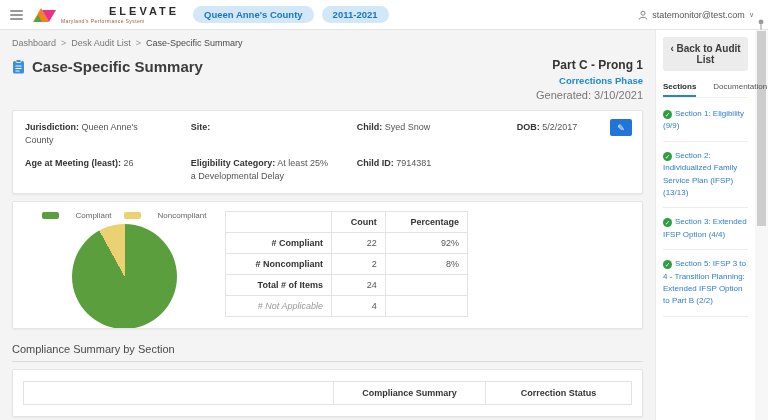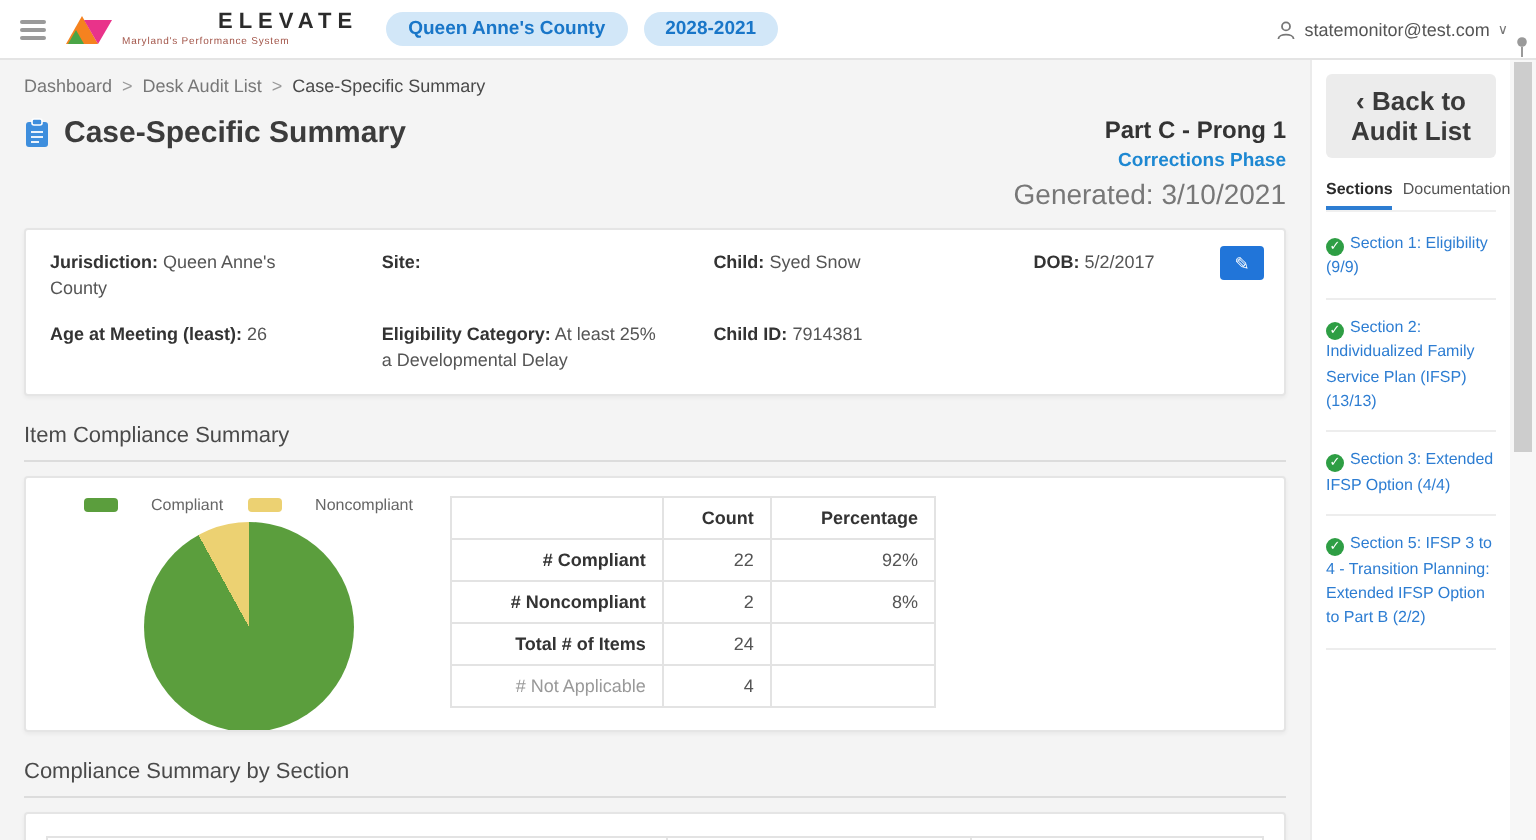--- a/index.html
+++ b/index.html
@@ -18,22 +18,22 @@
   .badge { background:#d2e7f8; color:#1976c8; font-weight:bold; font-size:9.5px;
     padding:3px 11px; border-radius:10px; white-space:nowrap; }
   .user-menu { margin-left:auto; display:flex; align-items:center; gap:4px; font-size:9px;
     color:#555; cursor:pointer; padding-right:4px; }
   .user-menu .chev { font-size:7px; color:#777; }
 
   
   .sidebar { position:absolute; top:30px; right:13px; bottom:0; width:100px; background:#fff;
     border-left:1px solid #ebebeb; padding:7px 7px; z-index:5; }
   .back-btn { width:100%; background:#ececec; border:none; border-radius:3px; padding:6px 2px;
-    font-size:13px; font-weight:bold; color:#3a3a3a; cursor:pointer; font-family:inherit; }
-  .side-tabs { display:flex; gap:5px; margin:11px 0 2px; font-size:8px; border-bottom:1px solid #f0f0f0; }
+    font-size:10px; font-weight:bold; color:#3a3a3a; cursor:pointer; font-family:inherit; }
+  .side-tabs { display:flex; gap:17px; margin:11px 0 2px; font-size:8px; border-bottom:1px solid #f0f0f0; }
   .side-tab { padding-bottom:4px; color:#555; cursor:pointer; }
   .side-tab.active { color:#2b2b2b; font-weight:bold; border-bottom:2px solid #2d7dd2; }
   .section-item { padding:8px 0; border-bottom:1px solid #ededed; font-size:8px;
     color:#2d7dd2; line-height:1.55; cursor:pointer; }
   .check-ic { display:inline-block; width:9px; height:9px; border-radius:50%; background:#2e9e44;
     color:#fff; font-size:6.5px; line-height:9px; text-align:center; margin-right:3px; vertical-align:-1px; }
 
   
   .scroll-track { position:absolute; top:30px; right:0; bottom:0; width:13px; background:#f7f7f7; }
   .scroll-thumb { position:absolute; top:1px; left:2px; width:9px; height:195px; background:#cdcdcd; }
@@ -44,21 +44,21 @@
   .breadcrumb { font-size:9px; color:#777; }
   .bc-sep { margin:0 5px; color:#999; }
   .bc-item { cursor:pointer; }
   .bc-item.current { color:#4a4a4a; }
 
   .title-row { display:flex; justify-content:space-between; align-items:flex-start; margin-top:10px; }
   .page-title { font-size:15px; font-weight:bold; color:#3c3c3c; display:flex; align-items:center; gap:7px; }
   .right-meta { text-align:right; }
   .part-label { font-size:12px; font-weight:bold; color:#333; }
   .phase { font-size:9.5px; font-weight:bold; color:#1e88d2; margin-top:3px; }
-  .generated { font-size:14px; color:#777; margin-top:3px; }
+  .generated { font-size:11px; color:#777; margin-top:3px; }
 
   .card { background:#fff; border:1px solid #e5e5e5; border-radius:2px;
     box-shadow:0 1px 2px rgba(0,0,0,.05); }
   .info-card { margin-top:9px; padding:10px 12px; position:relative; }
   .info-grid { display:grid; grid-template-columns:24.5% 24.5% 23.5% 27.5%; gap:10px 24px;
     font-size:9px; color:#555; padding-right:26px; line-height:1.45; }
   .info-grid b { color:#333; }
   .edit-btn { position:absolute; top:8px; right:10px; width:22px; height:17px; background:#2175d9;
     border:none; border-radius:2px; color:#fff; font-size:9px; cursor:pointer;
     display:flex; align-items:center; justify-content:center; }
@@ -71,21 +71,21 @@
   .legend { display:flex; justify-content:center; gap:12px; font-size:8px; color:#666; margin-top:3px; }
   .legend-item { display:flex; align-items:center; gap:17px; }
   .swatch { width:17px; height:7px; border-radius:2px; display:inline-block; }
   .pie { width:105px; height:105px; border-radius:50%; margin:4px auto 0; }
 
   .stats-col { width:243px; flex-shrink:0; margin-top:3px; }
   table.stats { width:100%; border-collapse:collapse; font-size:9px; }
   .stats th, .stats td { border:1px solid #e3e3e3; padding:5px 8px; text-align:right; }
   .stats th { color:#333; }
   .stats td.lbl { font-weight:bold; color:#333; }
-  .stats tr.na td.lbl { font-weight:normal; color:#999; }
+  .stats tr.na td.lbl { font-weight:normal; color:#999;font-style:italic; }
   .stats td.val { color:#555; }
 
   .progress-col { margin-left:20px; flex:1; margin-top:5px; }
   .progress-label { font-size:10px; font-weight:bold; color:#444; }
   .progress-bar { margin-top:13px; height:13px; max-width:148px; background:#e9e9e9;
     border-radius:7px; position:relative; }
   .progress-text { position:absolute; inset:0; text-align:center; font-size:8px;
     line-height:13px; color:#fdfdfd; }
 
   .sbs-card { margin-top:7px; padding:11px 10px; }
@@ -108,21 +108,21 @@
       <polygon points="5,9 9,16 1,16" fill="#4aa546"></polygon>
       <polygon points="9,4 23,4 16,16" fill="#e9338a"></polygon>
     </svg>
     <div class="logo-text">
       <div class="brand">ELEVATE</div>
       <div class="tagline">Maryland's Performance System</div>
     </div>
   </div>
   <div class="badges">
       <span class="badge">Queen Anne's County</span>
-      <span class="badge">2028-2021</span>
+      <span class="badge">2011-2021</span>
     </div>
   <div class="user-menu">
     <svg width="10" height="10" viewBox="0 0 10 10">
       <circle cx="5" cy="3.2" r="2" fill="none" stroke="#777" stroke-width="0.9"></circle>
       <path d="M1.2 9.5 C1.2 6.6 8.8 6.6 8.8 9.5" fill="none" stroke="#777" stroke-width="0.9"></path>
     </svg>
     <span>statemonitor@test.com</span>
     <span class="chev">∨</span>
   </div>
 </div>
@@ -156,21 +156,20 @@
         <div><b>DOB:</b> 5/2/2017</div>
         <div><b>Age at Meeting (least):</b> 26</div>
         <div><b>Eligibility Category:</b> At least 25% a Developmental Delay</div>
         <div><b>Child ID:</b> 7914381</div>
       </div>
     <button class="edit-btn">
       <span>✎</span>
     </button>
   </div>
 
-  <div class="section-heading">Item Compliance Summary</div>
   <div class="card ics-card">
     <div class="pie-col">
       <div class="legend">
           <span class="legend-item">
             <span class="swatch" style="background: rgb(91, 158, 61);"></span>
             <span>Compliant</span>
           </span>
           <span class="legend-item">
             <span class="swatch" style="background: rgb(236, 209, 114);"></span>
             <span>Noncompliant</span>

